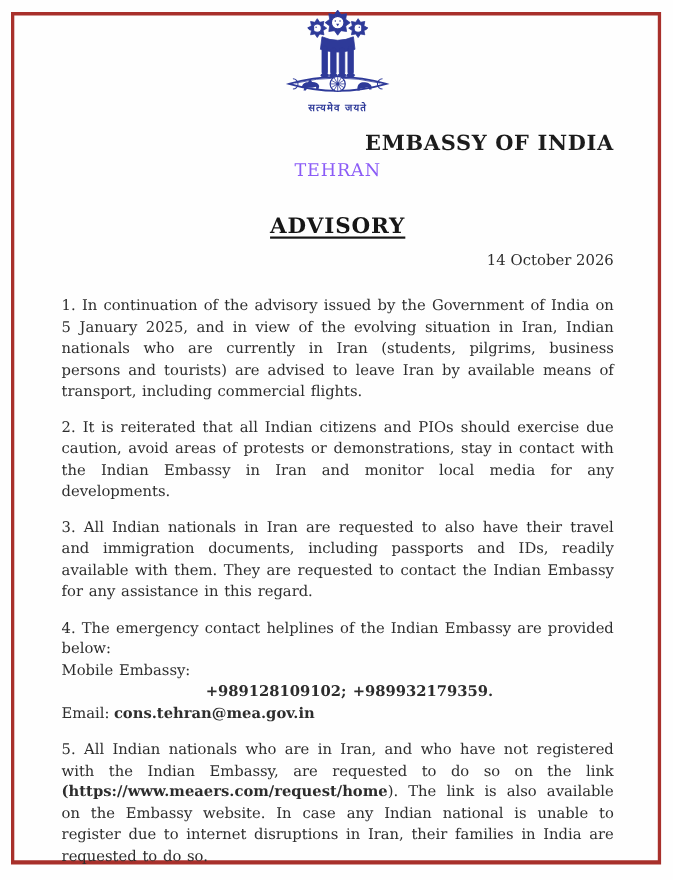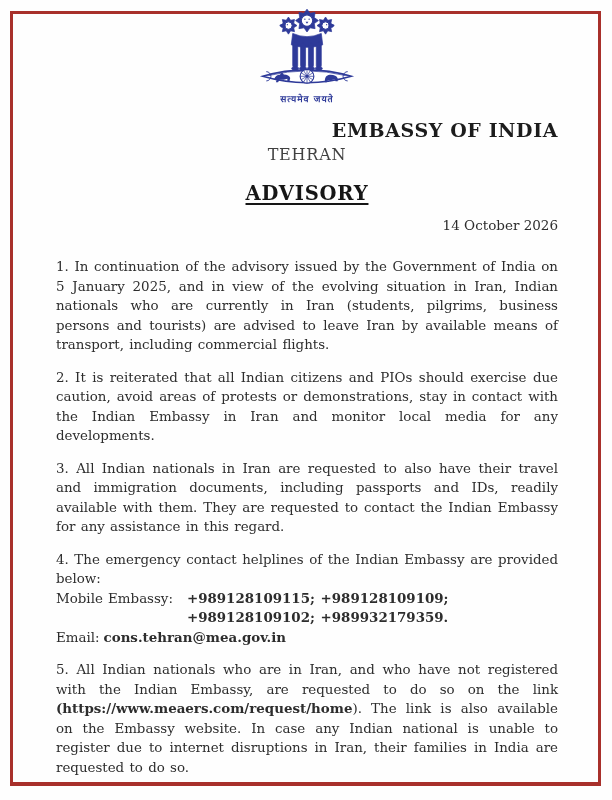--- a/index.html
+++ b/index.html
@@ -21,23 +21,23 @@
     font-family:"DejaVu Sans","Liberation Sans",sans-serif;
     font-size:9px;line-height:12px;font-weight:bold;color:#2e3a99;
     letter-spacing:1px;margin-top:1px;text-align:center;
   }
   .org{
     margin-top:14px;text-align:right;font-size:19px;font-weight:bold;
     letter-spacing:0.6px;line-height:23px;color:#1c1c1c;
   }
   .city{
     margin-top:3px;text-align:center;font-size:16px;letter-spacing:0.8px;
-    line-height:20px;color:#404040;
+    line-height:20px;color:#8b5cf6;
   }
-  .doc-title{margin-top:17px;text-align:center;line-height:24px;}
+  .doc-title{margin-top:29px;text-align:center;line-height:24px;}
   .doc-title span{
     font-size:19.5px;font-weight:bold;letter-spacing:0.8px;color:#161616;
     text-decoration:underline;text-decoration-thickness:2px;text-underline-offset:3px;
   }
   .date-line{margin-top:8px;text-align:right;font-size:13.5px;line-height:20px;}
   .para{
     margin:13px 0 0;font-size:13.4px;line-height:19.5px;
     text-align:justify;word-spacing:1px;
   }
   .para--first{margin-top:22px;}
@@ -128,20 +128,20 @@
   <p class="para para--first">1. In continuation of the advisory issued by the Government of India on 5 January 2025, and in view of the evolving situation in Iran, Indian nationals who are currently in Iran (students, pilgrims, business persons and tourists) are advised to leave Iran by available means of transport, including commercial flights.</p>
 
   <p class="para">2. It is reiterated that all Indian citizens and PIOs should exercise due caution, avoid areas of protests or demonstrations, stay in contact with the Indian Embassy in Iran and monitor local media for any developments.</p>
 
   <p class="para">3. All Indian nationals in Iran are requested to also have their travel and immigration documents, including passports and IDs, readily available with them. They are requested to contact the Indian Embassy for any assistance in this regard.</p>
 
   <div class="para">
     <div>4. The emergency contact helplines of the Indian Embassy are provided below:</div>
     <div class="mobile-row">
       <span class="mn-label">Mobile Embassy:</span>
-      <span class="mn-nums"><span>+989128109115; +989128109109;</span><br><span>+989128109102; +989932179359.</span></span>
+      <span class="mn-nums"><br><span>+989128109102; +989932179359.</span></span>
     </div>
     <div class="email-row"><span>Email:</span><span class="b">cons.tehran@mea.gov.in</span></div>
   </div>
 
   <p class="para"><span>5. All Indian nationals who are in Iran, and who have not registered with the Indian Embassy, are requested to do so on the link </span><span class="b">(https://www.meaers.com/request/home</span><span>). The link is also available on the Embassy website. In case any Indian national is unable to register due to internet disruptions in Iran, their families in India are requested to do so.</span></p>
 
 </div>
 
 </body></html>

